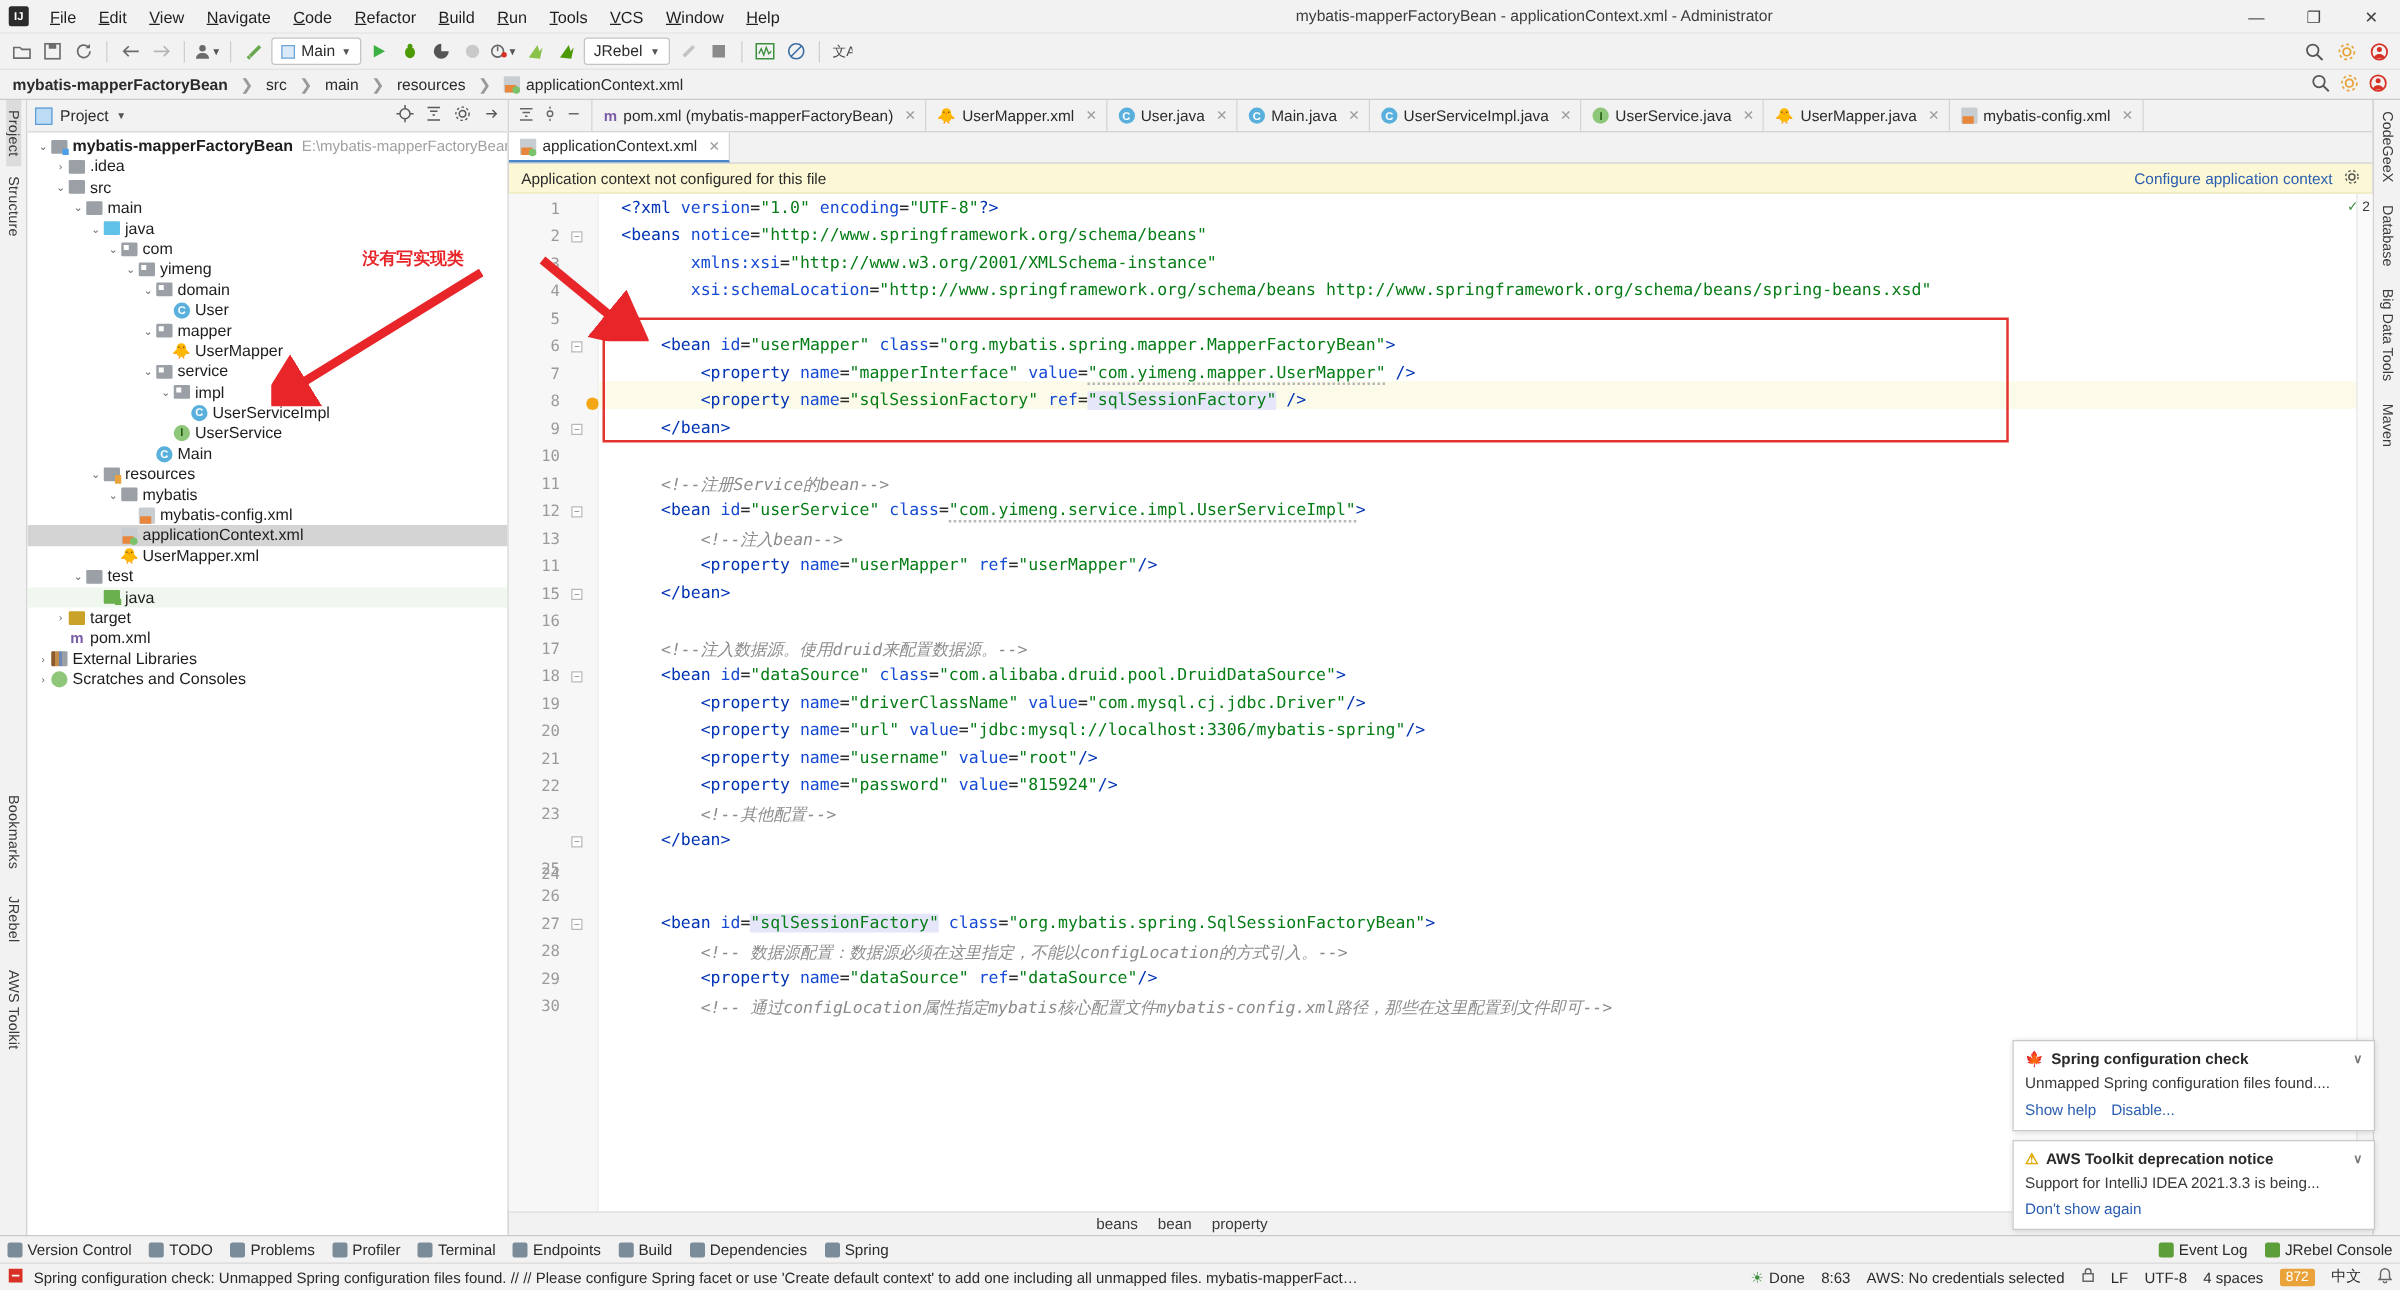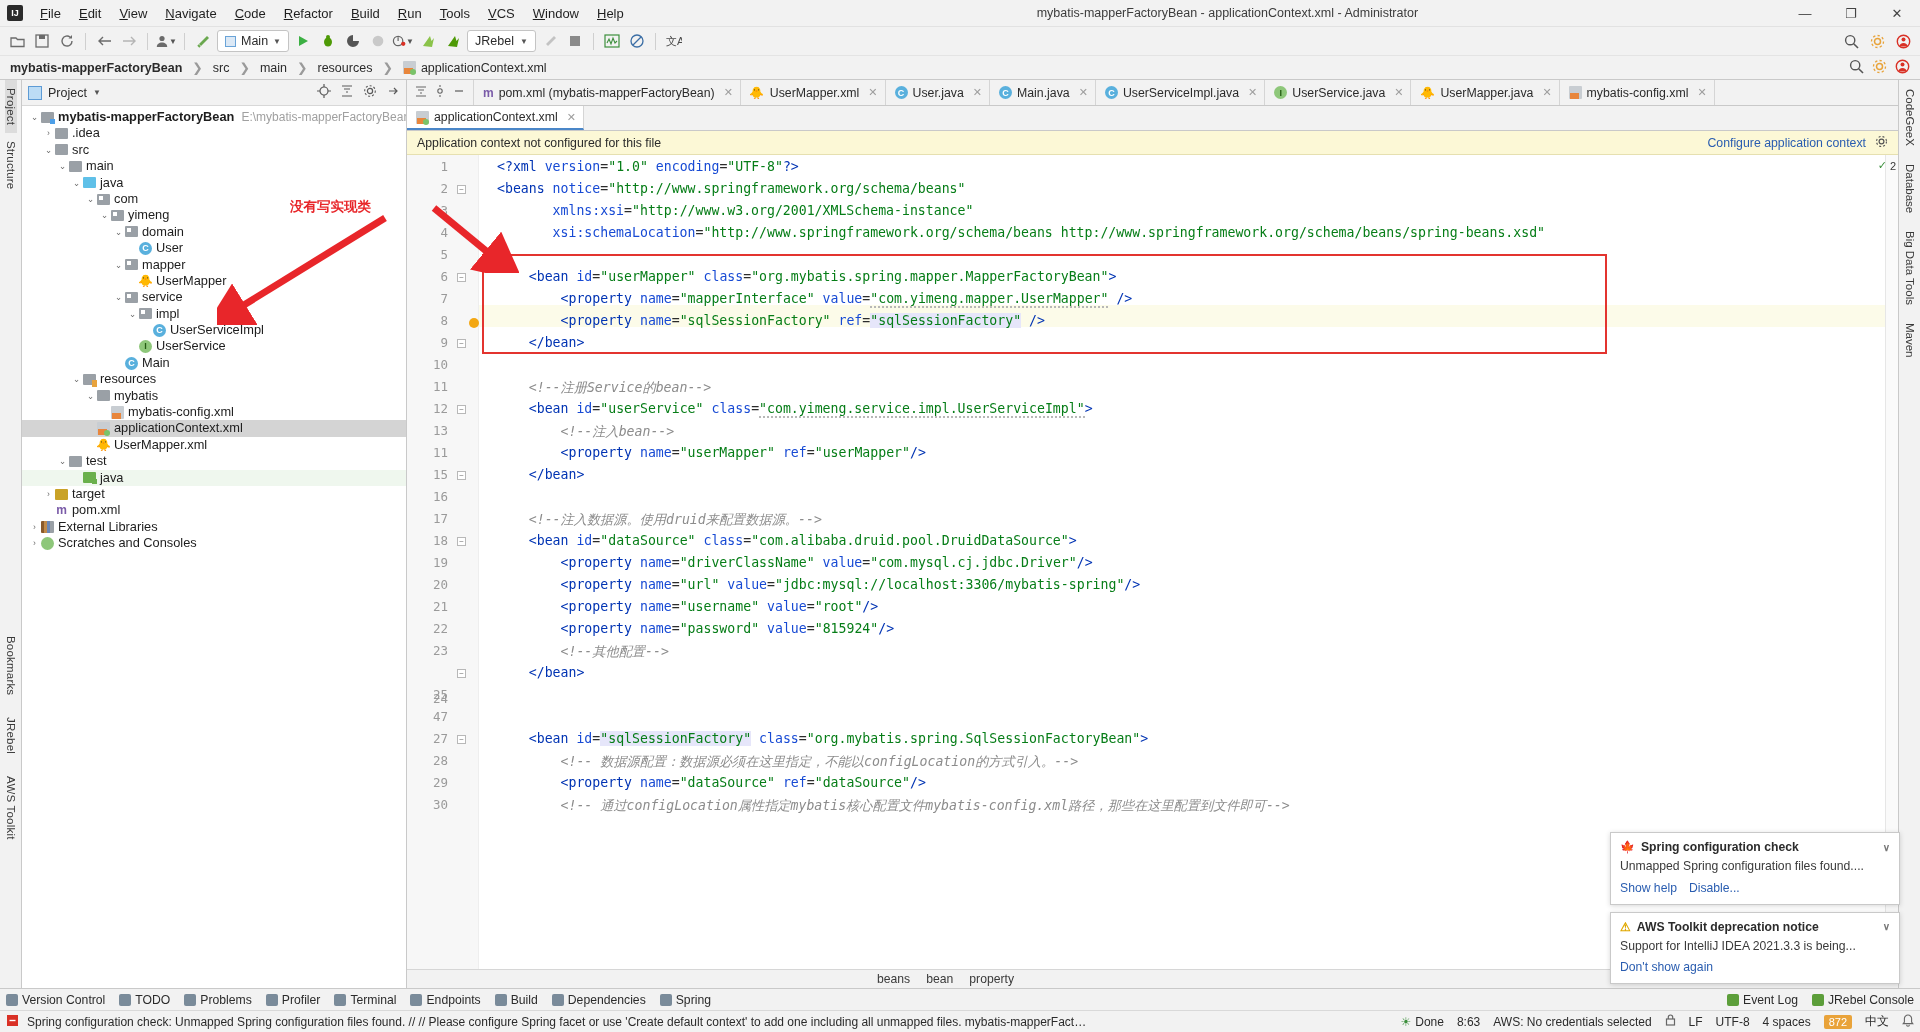--- a/index.html
+++ b/index.html
@@ -718,21 +718,21 @@
             <div class="gln" style="top: 378px;">18</div>
             <div class="fold" style="top: 382px;">−</div>
             <div class="gln" style="top: 400px;">19</div>
             <div class="gln" style="top: 422px;">20</div>
             <div class="gln" style="top: 444px;">21</div>
             <div class="gln" style="top: 466px;">22</div>
             <div class="gln" style="top: 488px;">23</div>
             <div class="gln" style="top: 536px;">24</div>
             <div class="fold" style="top: 514px;">−</div>
             <div class="gln" style="top: 532px;">25</div>
-            <div class="gln" style="top: 554px;">47</div>
+            <div class="gln" style="top: 554px;">26</div>
             <div class="gln" style="top: 576px;">27</div>
             <div class="fold" style="top: 580px;">−</div>
             <div class="gln" style="top: 598px;">28</div>
             <div class="gln" style="top: 620px;">29</div>
             <div class="gln" style="top: 642px;">30</div>
             <div class="bp" style="top: 163px; left: 62px;"></div>
           </div>
         <div class="code" id="codearea">
           <div class="hl-row" style="top:150px; left:-72px;"></div>
         <div class="cl" style="top: 4px;"><span class="pi">&lt;?xml</span> <span class="attr">version</span>=<span class="val">"1.0"</span> <span class="attr">encoding</span>=<span class="val">"UTF-8"</span><span class="pi">?&gt;</span></div>

